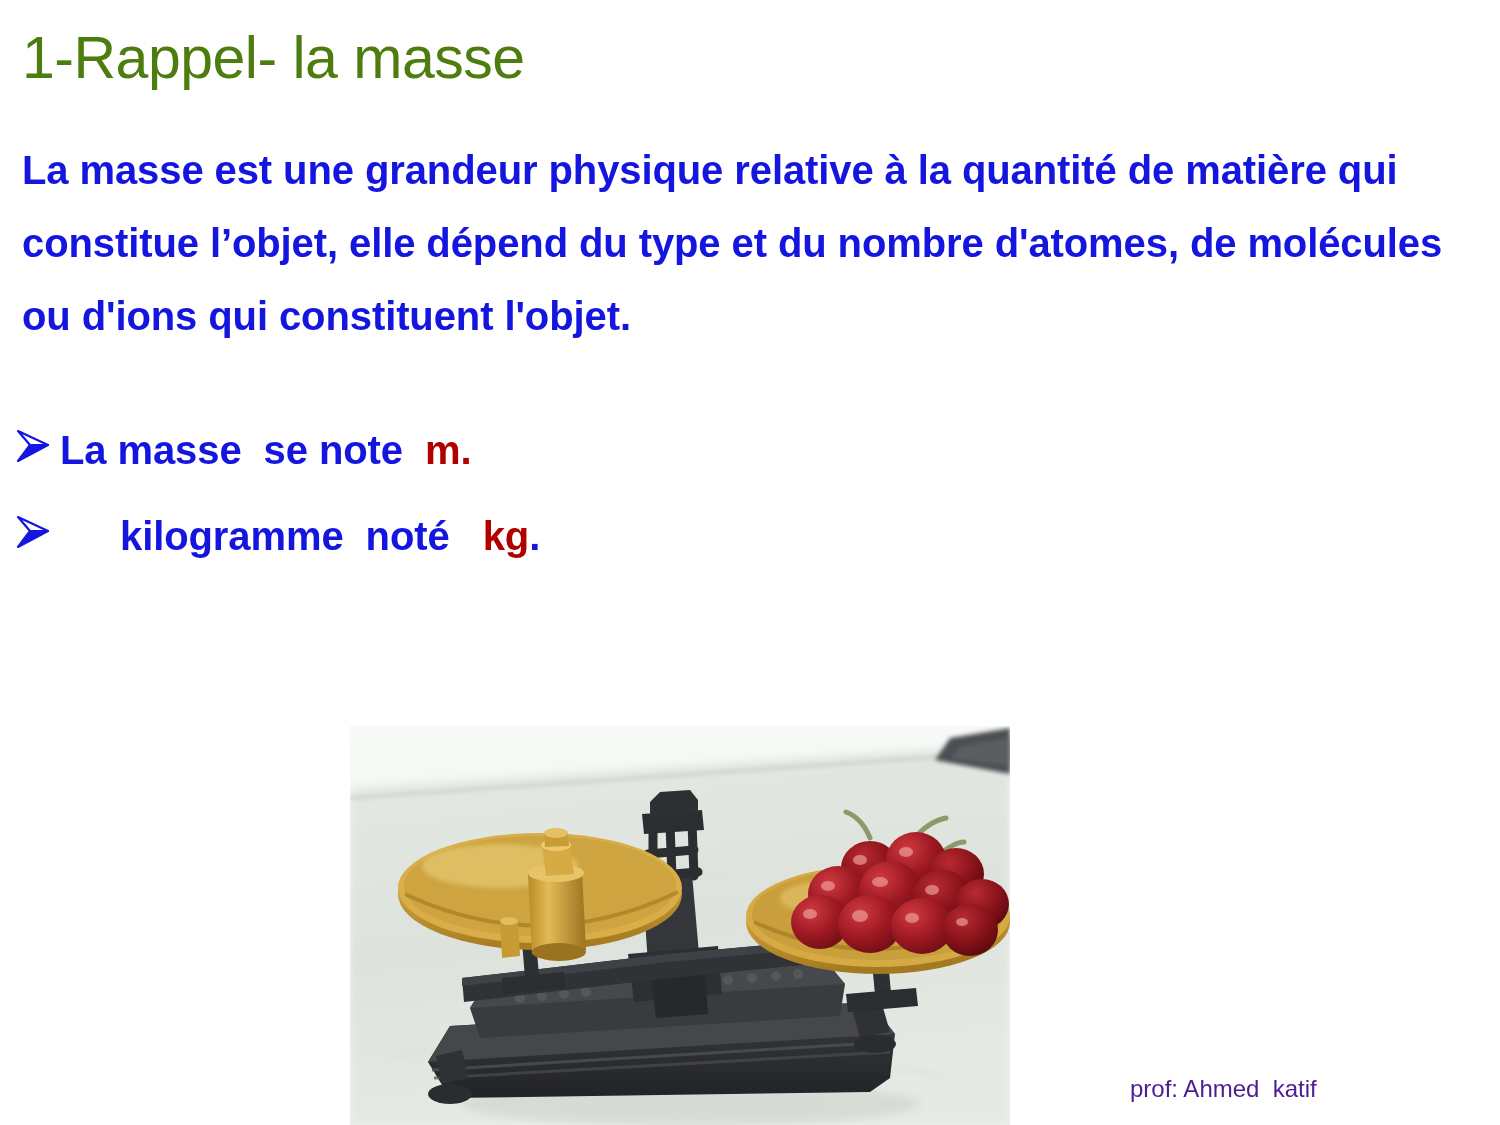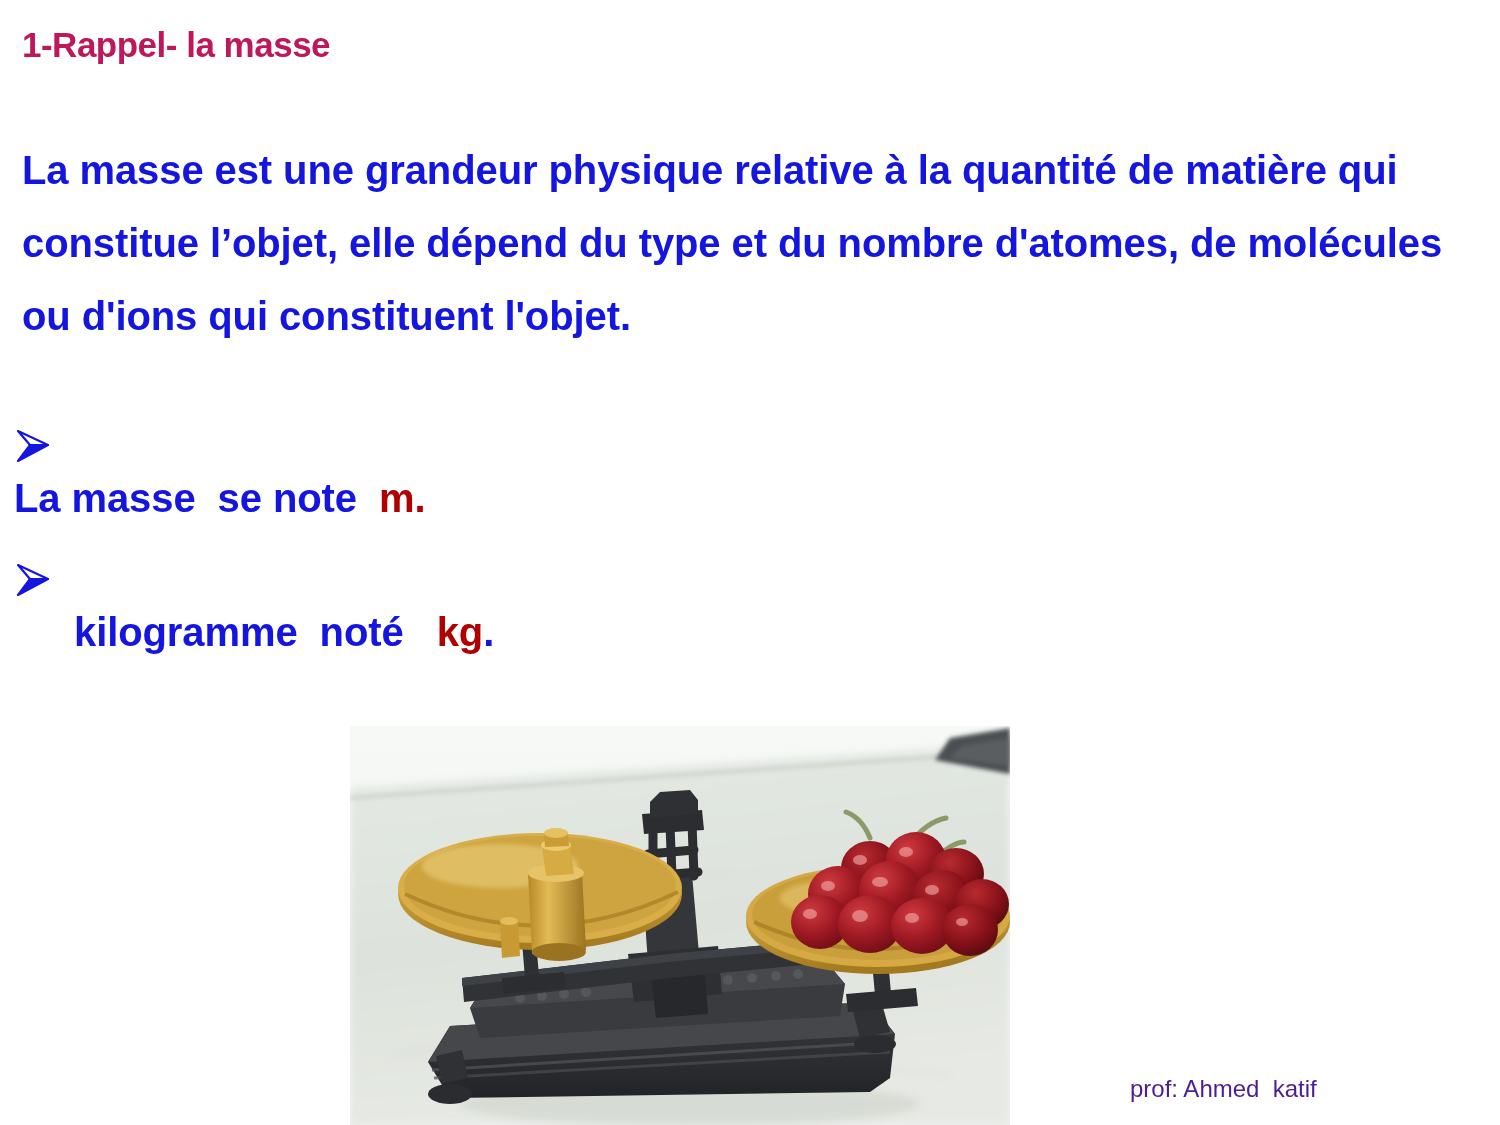--- a/index.html
+++ b/index.html
@@ -20,23 +20,23 @@
     position: absolute;
     inset: 0;
     background: #ffffff;
   }
 
   
   .title {
     position: absolute;
     left: 22px;
     top: 26px;
-    font-size: 35px;
-    font-weight: bold;
-    color: #be185d;
+    font-size: 59px;
+    font-weight: normal;
+    color: #4d7c0f;
     letter-spacing: -0.5px;
     white-space: nowrap;
     line-height: 1.1;
   }
 
   
   .paragraph {
     position: absolute;
     left: 22px;
     top: 134px;
@@ -52,21 +52,20 @@
   .bullets {
     position: absolute;
     left: 14px;
     top: 418px;
     width: 1400px;
   }
   .bullet-row {
     display: flex;
     align-items: flex-start;
     margin-bottom: 14px;
-    flex-direction: column;
   }
   .bullet-row.b1 { margin-bottom: 22px; }
   .bullet-row.b2 { margin-bottom: 18px; }
 
   .bullet-mark {
     flex: 0 0 auto;
     width: 46px;
     display: block;
     padding-top: 10px;
   }

